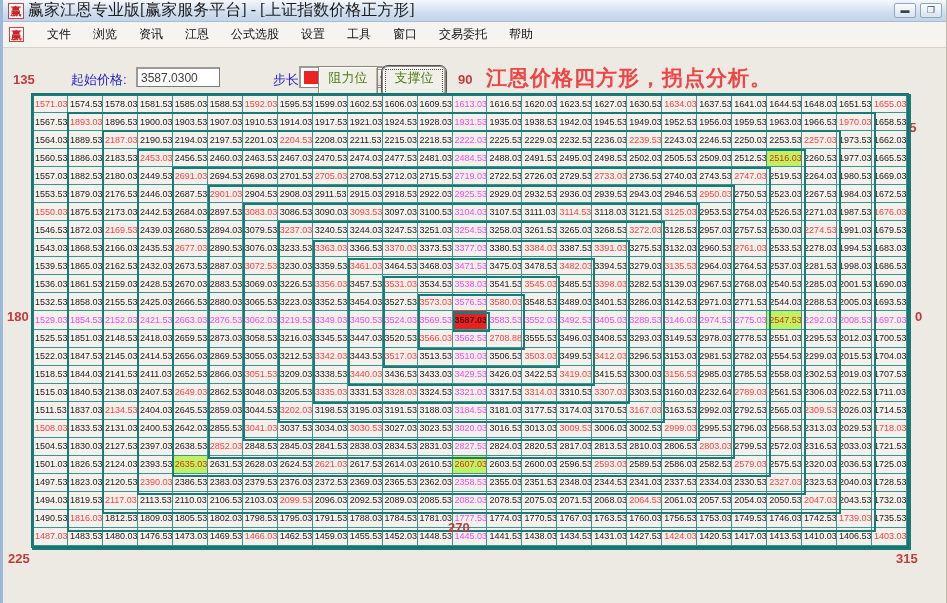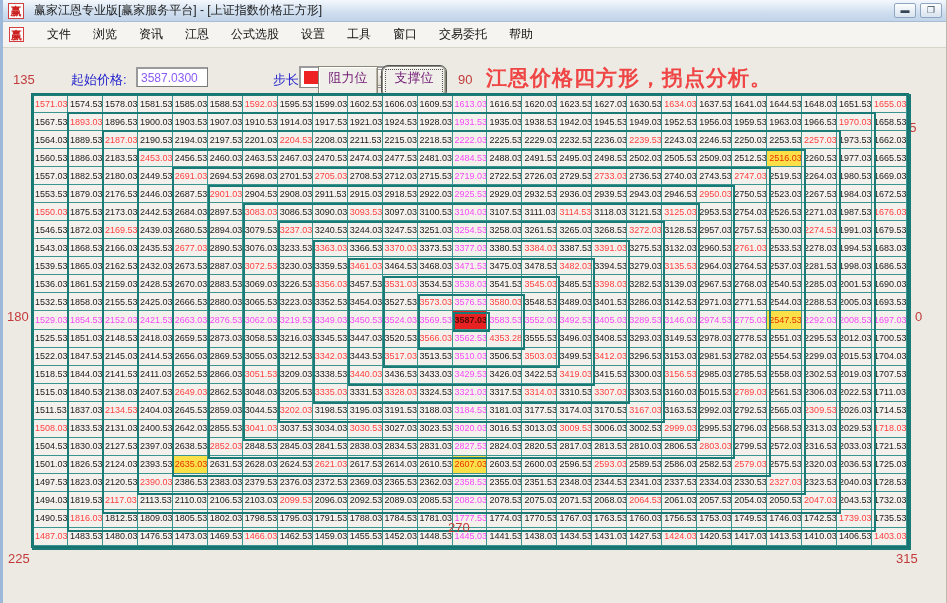--- a/index.html
+++ b/index.html
@@ -6,65 +6,65 @@
   html,body { width:947px; height:603px; }
   body { font-family:"Liberation Sans","DejaVu Sans",sans-serif; background:#ece9e2; }
   .window { position:relative; width:947px; height:603px; background:#edeae3; overflow:hidden;
             border-left:3px solid #9db8d8; border-right:1px solid #bdb8ac; }
   
   .titlebar { position:absolute; left:0; top:0; width:100%; height:22px;
               background:linear-gradient(#f4f8fd,#cfdeef 60%,#c2d4ea);
               border-bottom:1px solid #a8bcd4; display:flex; align-items:center; }
   .logo { width:16px; height:16px; margin-left:5px; border:1px solid #d04040; color:#cc2222;
           font-weight:bold; font-size:11px; line-height:14px; text-align:center; background:#fff; }
-  .title-text { font-size:12px; color:#1c1c1c; margin-left:10px; }
+  .title-text { font-size:16px; color:#1c1c1c; margin-left:4px;font-family:Liberation Serif, serif; }
   .winbtns { position:absolute; right:4px; top:3px; display:flex; gap:4px; }
   .winbtn { width:22px; height:15px; border:1px solid #8ea6c1; border-radius:2px;
             background:linear-gradient(#fdfefe,#d7e3ef); font-size:9px; line-height:13px;
             text-align:center; color:#345; cursor:pointer; }
   
   .menubar { position:absolute; left:0; top:22px; width:100%; height:26px; background:#f5f4f0;
              border-bottom:1px solid #d8d4c8; display:flex; align-items:center; }
   .menubar .logo { width:15px; height:15px; margin-left:6px; }
   .menu-items { display:flex; margin-left:12px; }
   .menu-item { font-size:12px; color:#111; padding:4px 11px; cursor:pointer; }
   
   .lbl-blue { position:absolute; font-size:13px; color:#2222cc;margin-left:24px; }
-  .lbl-red { position:absolute; font-size:13px; color:#c23b3b; }
-  .price-input { position:absolute; left:133px; top:67px; width:72px; height:20px;
+  .lbl-red { position:absolute; font-size:13px; color:#c23b3b;font-weight:bold; }
+  .price-input { position:absolute; left:133px; top:67px; width:84px; height:20px;
                  border:1px solid #7a7a7a; border-top:2px solid #9a9a9a; border-left:2px solid #9a9a9a;
-                 background:#fff; font-size:12px; color:#8b5cf6; padding-left:3px;
+                 background:#fff; font-size:12px; color:#404040; padding-left:3px;
                  font-family:"Liberation Sans",sans-serif; }
   .combo { position:absolute; left:296px; top:66px; width:94px; height:22px; background:#fff;
            border:1px solid #888; border-top:2px solid #9a9a9a; border-left:2px solid #9a9a9a;
            display:flex; align-items:center; }
   .combo-swatch { width:40px; height:13px; background:#ee2222; margin-left:3px; }
   .combo-btn { position:absolute; right:1px; top:1px; bottom:1px; width:17px;
                background:linear-gradient(#f7f6f2,#dedbd2); border:1px solid #9a968a;
                box-shadow:inset 1px 1px #fff; font-size:8px; color:#222; text-align:center;
                line-height:17px; cursor:pointer; }
   .tbtn { position:absolute; top:66px; height:31px; background:#f1efe9; border:1px solid #8a8678;
-          box-shadow:inset 1px 1px #fff, inset -1px -1px #b9b5a6; font-size:13px; color:#701a75;
+          box-shadow:inset 1px 1px #fff, inset -1px -1px #b9b5a6; font-size:13px; color:#4d7c0f;
           text-align:center; line-height:21px; cursor:pointer;
           font-family:"Liberation Sans",sans-serif; }
   .tbtn.default { outline:1px solid #555; }
   .tbtn.default .focusbox { position:absolute; left:2px; right:2px; top:2px; bottom:2px;
           border:1px dotted #555; }
   .caption { position:absolute; left:483px; top:64px; font-size:21px; font-weight:bold;
              color:#ef4545; letter-spacing:1px; }
   
   .gann-grid { position:absolute; left:28px; top:93px; width:878px; height:455px;
                border:2px solid #17736f; background:#f4f1ec;
                display:grid; grid-template-columns:repeat(25,1fr); grid-template-rows:repeat(25,1fr); }
   .cell { border-right:1px solid #3a9490; border-bottom:1px solid #3a9490; font-size:9px;
           color:#1a1a1a; white-space:nowrap; overflow:hidden; display:flex; align-items:center;
           padding-left:2px; font-family:"Liberation Sans",sans-serif; }
   .c-r { color:#ff4040; }
   .c-m { color:#f649f6; }
-  .c-y { background:#fde047; color:#e03000; }
+  .c-y { background:#bef264; color:#e03000; }
   .c-c { background:#e82222; color:#550808; font-weight:bold; }
   .ring { position:absolute; border:2px solid #1a7a76; pointer-events:none; }
 </style>
 </head>
 <body>
 
 <div class="window">
 
   <div class="titlebar">
     <div class="logo">赢</div>
@@ -440,21 +440,21 @@
       <div class="cell">2418.03</div>
       <div class="cell">2659.53</div>
       <div class="cell">2873.03</div>
       <div class="cell">3058.53</div>
       <div class="cell">3216.03</div>
       <div class="cell">3345.53</div>
       <div class="cell">3447.03</div>
       <div class="cell">3520.53</div>
       <div class="cell c-r">3566.03</div>
       <div class="cell c-m">3562.53</div>
-      <div class="cell c-r">4353.28</div>
+      <div class="cell c-r">2708.88</div>
       <div class="cell">3555.53</div>
       <div class="cell">3496.03</div>
       <div class="cell">3408.53</div>
       <div class="cell">3293.03</div>
       <div class="cell">3149.53</div>
       <div class="cell">2978.03</div>
       <div class="cell">2778.53</div>
       <div class="cell">2551.03</div>
       <div class="cell">2295.53</div>
       <div class="cell">2012.03</div>
@@ -521,21 +521,21 @@
       <div class="cell">3331.53</div>
       <div class="cell c-r">3328.03</div>
       <div class="cell">3324.53</div>
       <div class="cell c-m">3321.03</div>
       <div class="cell">3317.53</div>
       <div class="cell c-r">3314.03</div>
       <div class="cell">3310.53</div>
       <div class="cell c-r">3307.03</div>
       <div class="cell">3303.53</div>
       <div class="cell">3160.03</div>
-      <div class="cell">5015.53</div>
+      <div class="cell">2232.64</div>
       <div class="cell c-r">2789.03</div>
       <div class="cell">2561.53</div>
       <div class="cell">2306.03</div>
       <div class="cell">2022.53</div>
       <div class="cell">1711.03</div>
       <div class="cell">1511.53</div>
       <div class="cell">1837.03</div>
       <div class="cell c-r">2134.53</div>
       <div class="cell">2404.03</div>
       <div class="cell">2645.53</div>

